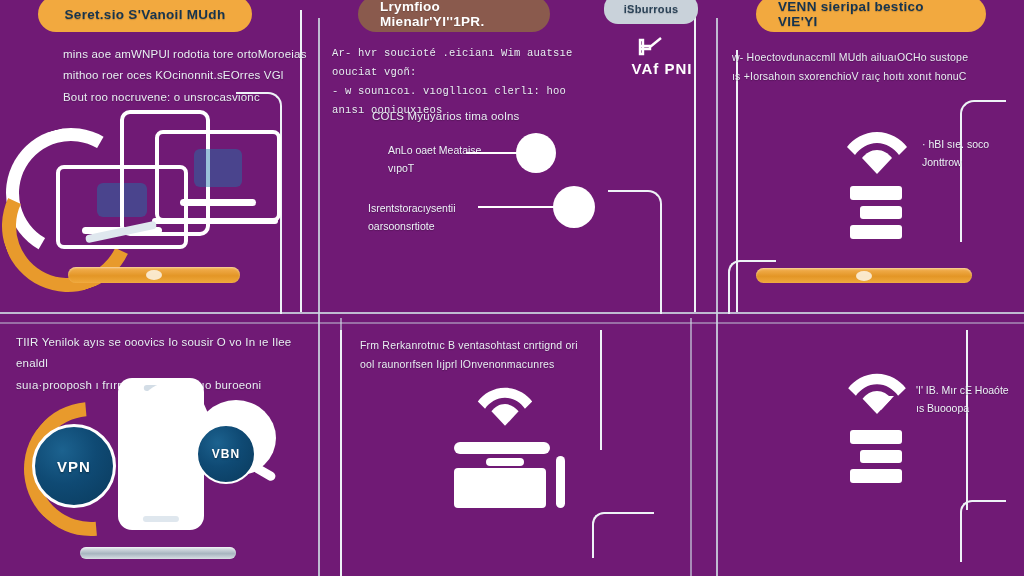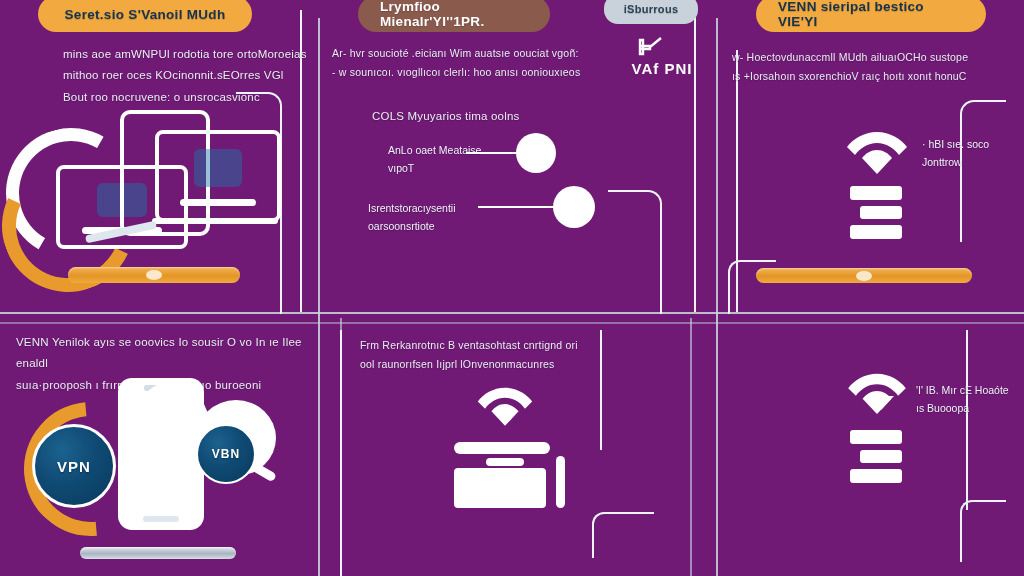--- a/index.html
+++ b/index.html
@@ -127,21 +127,21 @@
   </div>
   <div style="position:absolute;left:152px;top:218px;width:126px;height:6px;border-radius:3px;background:#ffffff;"></div>
   <div style="position:absolute;left:85px;top:228px;width:72px;height:8px;border-radius:4px;background:#dfe7ee;transform:rotate(-12deg);"></div>
 
   <div class="bar orange" style="left:68px;top:267px;width:172px;height:16px;">
     <span class="knob"></span>
   </div>
 
   <div class="pill brown" style="left:358px;width:192px;">Lrymfioo Mienalr'YI''1PR.</div>
 
-  <div class="copy sm" style="left:332px;top:44px;width:258px;">
+  <div class="copy sm" style="left:332px;top:44px;width:258px;font-family:Liberation Mono, monospace;">
     <div>Ar- hvr soucioté .eicianı Wim auatsıe oouciat vgoñ:</div>
     <div>- w sounıcoı. vıogllıcoı clerlı: hoo anısı ooniouxıeos</div>
   </div>
 
   <div class="copy" style="left:372px;top:106px;">COLS Myuyarios tima oolns</div>
 
   <div class="lbl" style="left:388px;top:142px;width:120px;">
     <div>AnLo oaet Meataise</div>
     <div>vıpoT</div>
   </div>
@@ -183,21 +183,21 @@
     <rect x="0" y="0" width="52" height="14" rx="3"></rect>
     <rect x="10" y="20" width="42" height="13" rx="3"></rect>
     <rect x="0" y="39" width="52" height="14" rx="3"></rect>
   </svg>
 
   <div class="bar orange" style="left:756px;top:268px;width:216px;height:15px;">
     <span class="knob"></span>
   </div>
 
   <div class="copy" style="left:16px;top:332px;width:300px;">
-    <div>VENN Yenilok ayıs se ooovics Io sousir O vo In ıe Ilee enaldl</div>
+    <div>TIIR Yenilok ayıs se ooovics Io sousir O vo In ıe Ilee enaldl</div>
     <div>suıa·prooposh ı frırrer Opcv                    oo cılhıo buroeoni</div>
   </div>
 
   <div class="arc-orange" style="left:24px;top:402px;width:106px;height:106px;transform:rotate(40deg);"></div>
 
   <div class="phone" style="left:118px;top:378px;width:86px;height:152px;">
     <span class="notch"></span>
       <span class="home"></span>
   </div>
   <div class="blob" style="left:132px;top:382px;width:78px;height:94px;"></div>

